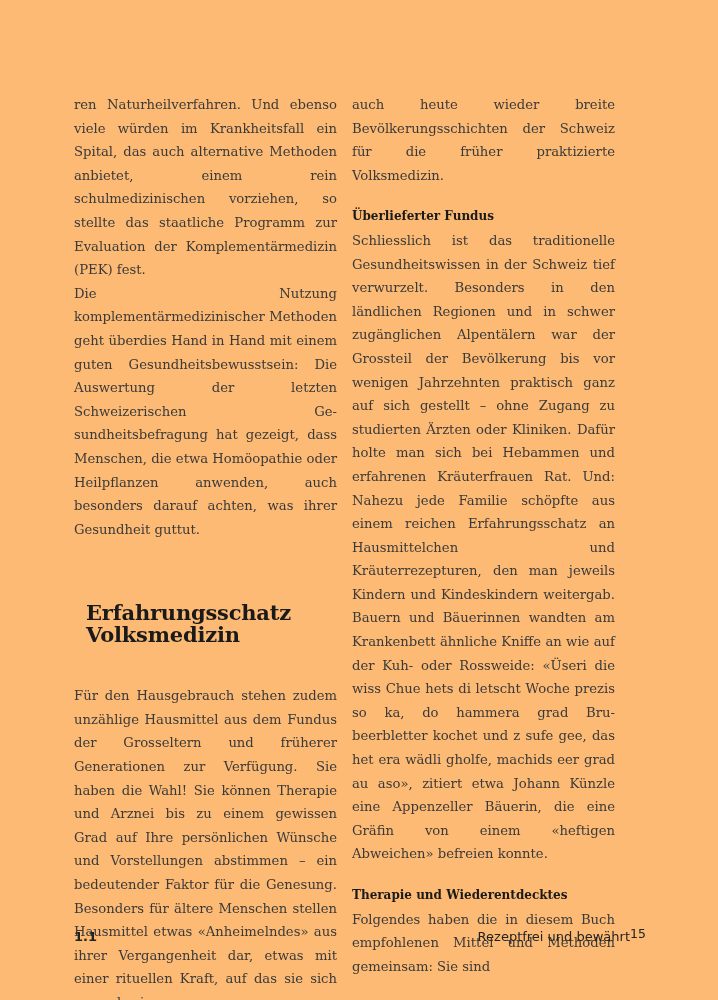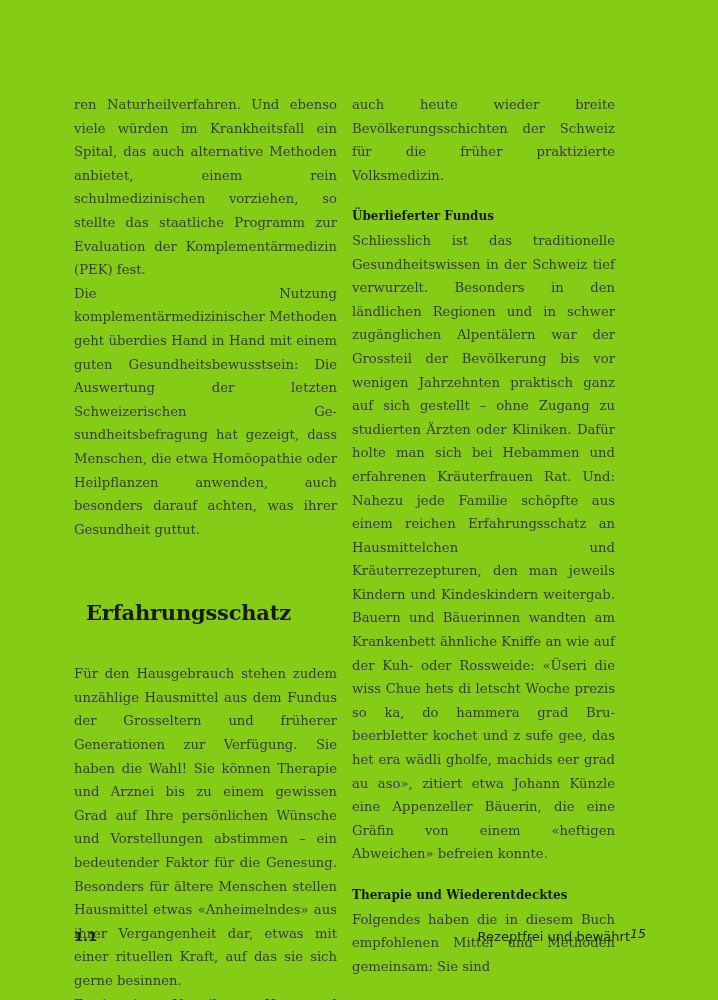--- a/index.html
+++ b/index.html
@@ -1,17 +1,17 @@
 <!DOCTYPE html>
 <html><head>
   <meta charset="utf-8">
   <style>
     html, body { margin: 0; padding: 0; background: #ffffff; }
     body { width: 718px; height: 1000px; position: relative; overflow: hidden; }
-    .page { position: absolute; left: 0; top: 0; width: 718px; height: 1000px; background: #84cc16; }
+    .page { position: absolute; left: 0; top: 0; width: 718px; height: 1000px; background: #fdba74; }
     .col {
       position: absolute; top: 93px; width: 263px;
       font-family: "DejaVu Serif", "Liberation Serif", serif;
       font-size: 13.2px; line-height: 23.6px; color: #3a3a3a;
       text-align: justify; hyphens: manual;
     }
     .col-left { left: 74px; }
     .col-right { left: 352px; }
     .col p { margin: 0; }
     .h1 {
@@ -26,33 +26,34 @@
     }
     .gap-sm { height: 18px; }
     .gap-h1-top { height: 49px; }
     .gap-h1-bot { height: 26px; }
     .footer {
       position: absolute; top: 926px; left: 74px; width: 572px; height: 16px;
       font-family: "DejaVu Sans", "Liberation Sans", sans-serif; color: #222;
     }
     .footer-section { position: absolute; left: 0; top: 3px; font-size: 13px; font-weight: bold; }
     .footer-title { position: absolute; right: 16px; top: 3px; font-size: 13px; font-weight: normal; }
-    .footer-page { position: absolute; right: 0; top: 0; font-size: 12.5px; font-style: italic; }
+    .footer-page { position: absolute; right: 0; top: 0; font-size: 12.5px; }
   </style>
 </head>
 <body>
 
 <div class="page">
 
   <div class="col col-left">
     <p>ren Naturheilverfahren. Und ebenso viele würden im Krankheitsfall ein Spital, das auch alternative Methoden anbietet, einem rein schulmedizinischen vorziehen, so stellte das staatliche Programm zur Evaluation der Kom­plementärmedizin (PEK) fest.</p>
     <p>Die Nutzung komplementärmedizinischer Methoden geht überdies Hand in Hand mit einem guten Gesundheitsbewusstsein: Die Auswertung der letzten Schweizerischen Ge­sundheitsbefragung hat gezeigt, dass Men­schen, die etwa Homöopathie oder Heilpflan­zen anwenden, auch besonders darauf ach­ten, was ihrer Gesundheit guttut.</p>
     <div class="gap-h1-top"></div>
     <h1 class="h1">
       <span>Erfahrungsschatz</span><br>
+      <span>Volksmedizin</span>
     </h1>
     <div class="gap-h1-bot"></div>
     <p>Für den Hausgebrauch stehen zudem unzäh­lige Hausmittel aus dem Fundus der Gross­eltern und früherer Generationen zur Ver­fügung. Sie haben die Wahl! Sie können Therapie und Arznei bis zu einem gewissen Grad auf Ihre persönlichen Wünsche und Vorstellungen abstimmen – ein bedeuten­der Faktor für die Genesung. Besonders für ältere Menschen stellen Hausmittel etwas «Anheimelndes» aus ihrer Vergangenheit dar, etwas mit einer rituellen Kraft, auf das sie sich gerne besinnen.</p>
     <p>Zwei weitere Vorteile von Haus- und Natur­mitteln: Sie lindern jeweils eine Vielzahl von Krankheiten, haben also ein breites Wir­kungsspektrum – und dabei wenig Neben­wirkungen. Kein Wunder, interessieren sich</p>
   </div>
 
   <div class="col col-right">
     <p>auch heute wieder breite Bevölkerungs­schichten der Schweiz für die früher prakti­zierte Volksmedizin.</p>
     <div class="gap-sm"></div>
     <h2 class="h2">Überlieferter Fundus</h2>

